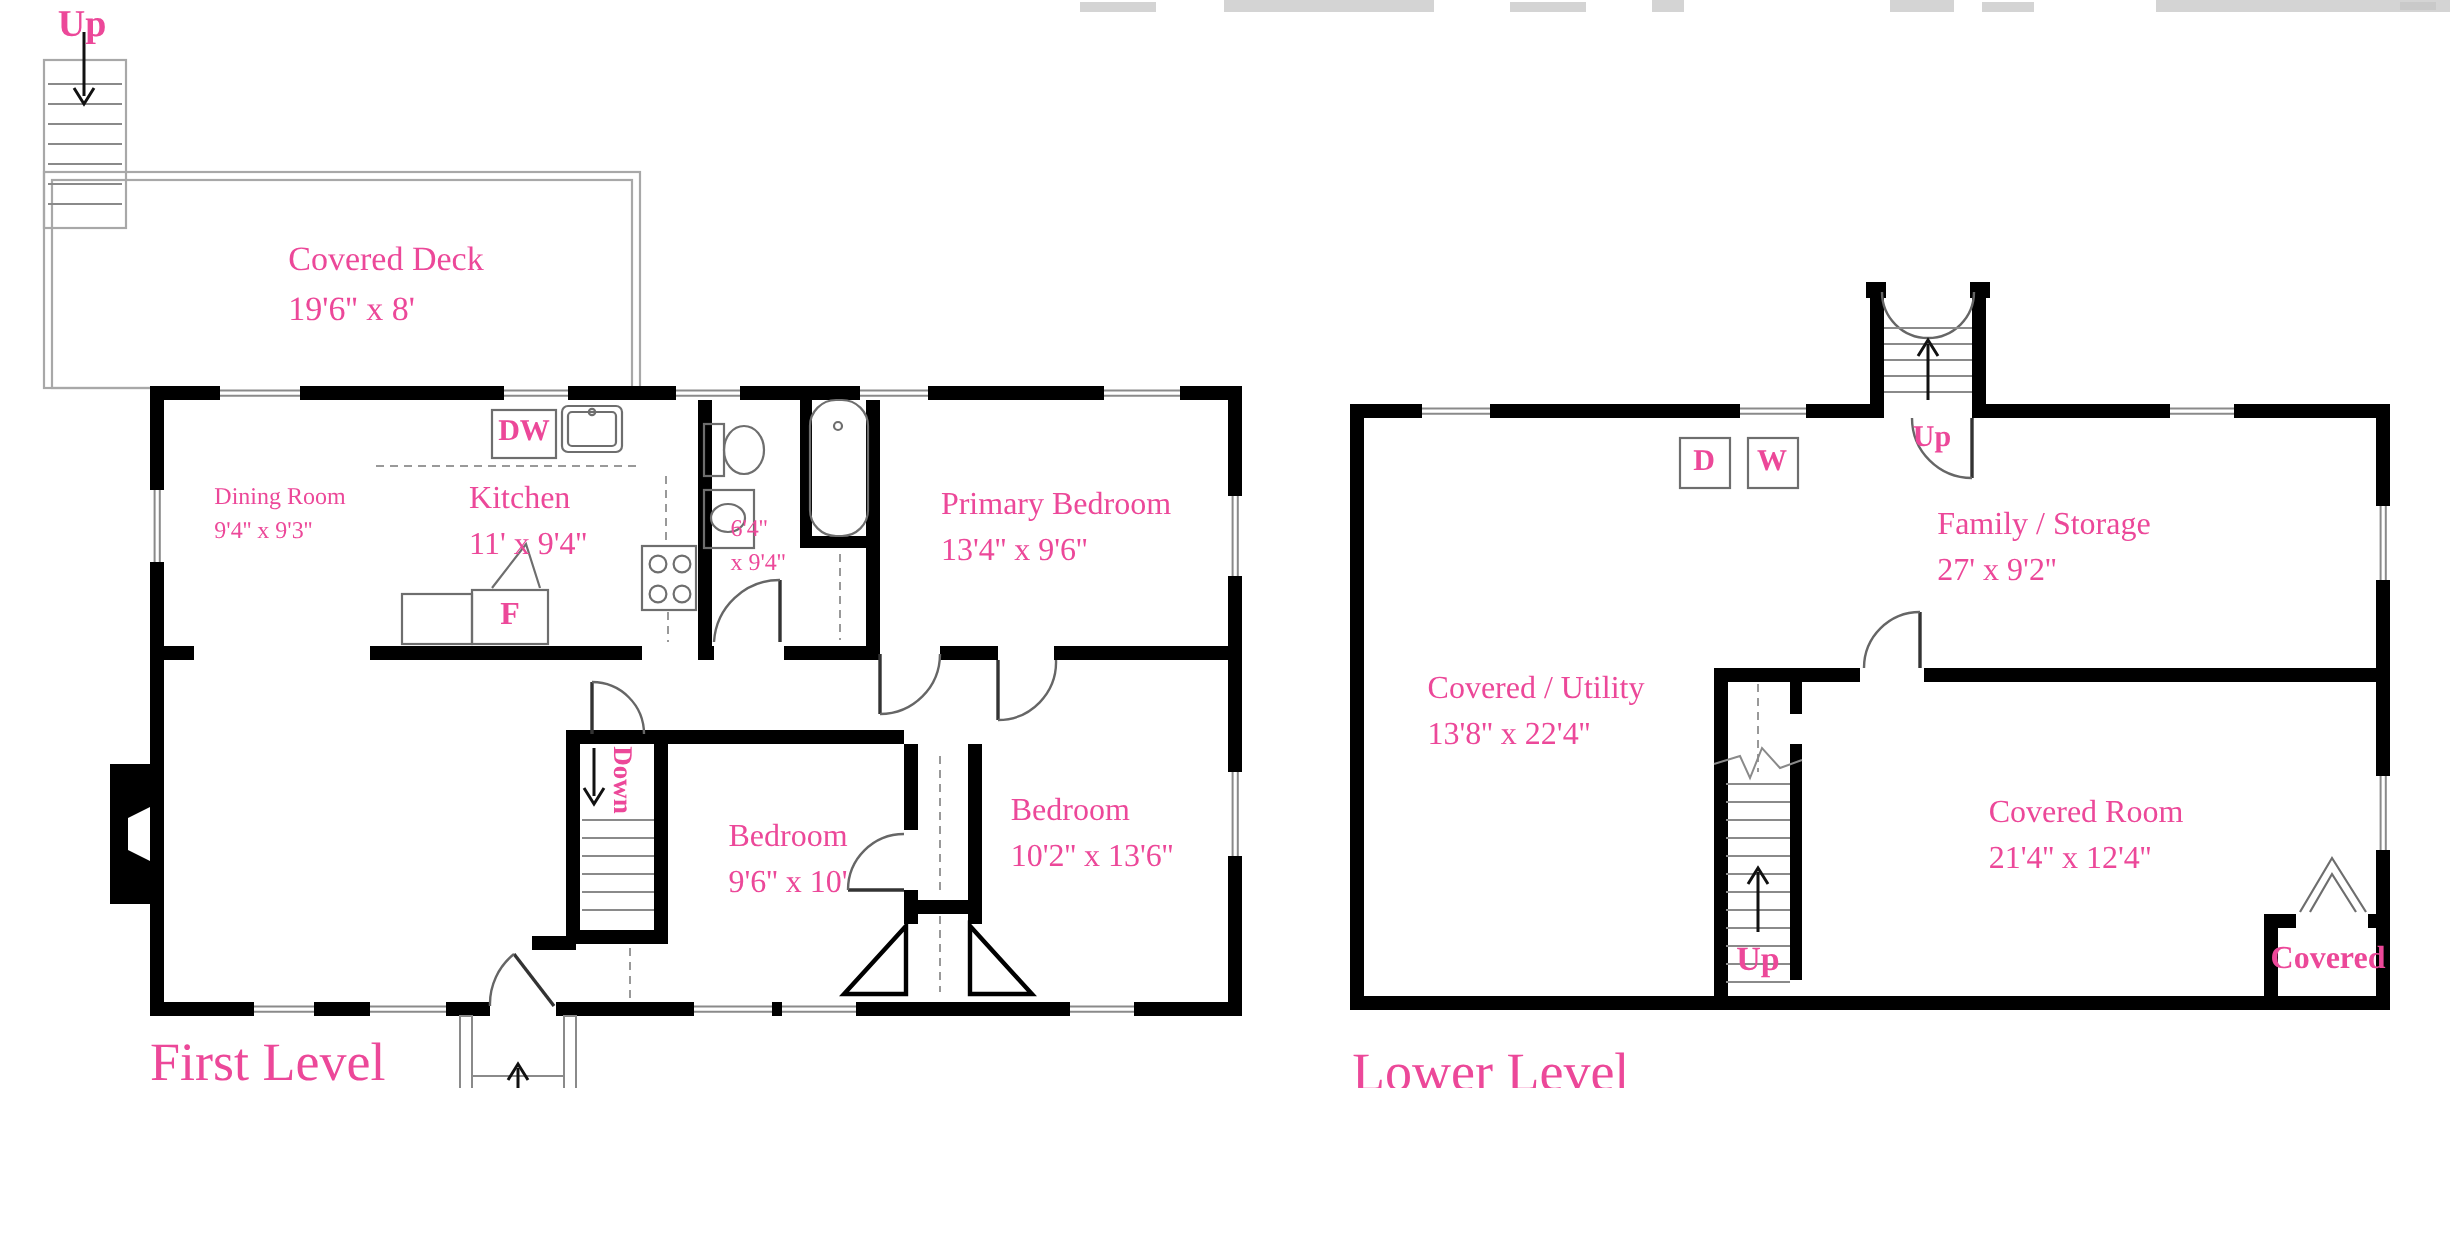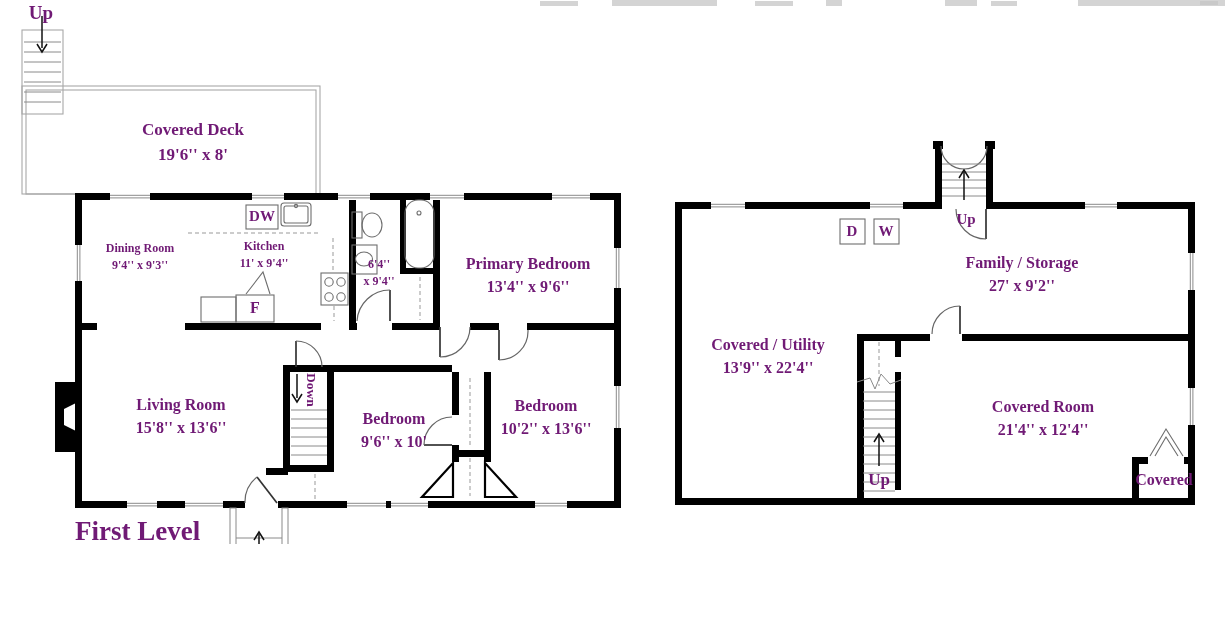--- a/index.html
+++ b/index.html
@@ -1,37 +1,37 @@
 <!DOCTYPE html>
 <html><head>
 <meta charset="utf-8">
 <style>
   html,body{margin:0;padding:0;background:#fff;}
   #canvas{position:relative;width:1225px;height:544px;background:#fff;overflow:hidden;
-          font-family:"Liberation Serif","DejaVu Serif",serif;color:#701a75;}
+          font-family:"Liberation Serif","DejaVu Serif",serif;color:#ec4899;}
   #plan-svg{position:absolute;left:0;top:0;}
   
   .wl{fill:#000;stroke:none}
   .win{fill:#fff;stroke:none}
   .wln{stroke:#8a8a8a;stroke-width:1;fill:none}
   .fx{stroke:#6e6e6e;stroke-width:1.1;fill:#fff}
   .fxn{stroke:#6e6e6e;stroke-width:1.1;fill:none}
   .dr{stroke:#666;stroke-width:1.2;fill:none}
   .lf{stroke:#333;stroke-width:1.7;fill:none}
   .td{stroke:#8a8a8a;stroke-width:1;fill:none}
   .ds{stroke:#999;stroke-width:1;fill:none;stroke-dasharray:4 3}
   .dk{stroke:#a8a8a8;stroke-width:1.1;fill:none}
   .ar{stroke:#111;stroke-width:1.5;fill:none}
   .bf{stroke:#000;stroke-width:2.2;fill:#fff}
   .art{fill:#c6c6c6;opacity:.75}
   
-  .lb{position:absolute;transform:translateX(-50%);text-align:center;font-weight:bold;white-space:nowrap;}
+  .lb{position:absolute;transform:translateX(-50%);text-align:left;font-weight:normal;white-space:nowrap;}
   .lb span{display:block;line-height:1.45;}
   .lc{position:absolute;transform:translateX(-50%);font-weight:bold;white-space:nowrap;}
-  .tl{position:absolute;font-weight:bold;white-space:nowrap;}
+  .tl{position:absolute;font-weight:normal;white-space:nowrap;}
   .vert{transform:translate(-50%,-50%) rotate(90deg);}
 </style>
 </head>
 <body>
 
 <div id="canvas">
 
 <svg id="plan-svg" width="1225" height="628" viewBox="0 0 1225 628">
 
   <g>
@@ -255,39 +255,35 @@
 <div class="lb" style="left:193px;top:118px;font-size:17px">
   <span>Covered Deck</span>
   <span>19'6'' x 8'</span>
 </div>
 
 <div class="lb" style="left:140px;top:240px;font-size:12px">
   <span>Dining Room</span>
   <span>9'4'' x 9'3''</span>
 </div>
 
-<div class="lb" style="left:264px;top:238px;font-size:12px">
+<div class="lb" style="left:264px;top:238px;font-size:16px">
   <span>Kitchen</span>
   <span>11' x 9'4''</span>
 </div>
 
 <div class="lb" style="left:379px;top:256px;font-size:12px">
   <span>6'4''</span>
   <span>x 9'4''</span>
 </div>
 
-<div class="lb" style="left:528px;top:252px;font-size:16px">
+<div class="lb" style="left:528px;top:241px;font-size:16px">
   <span>Primary Bedroom</span>
   <span>13'4'' x 9'6''</span>
 </div>
 
-<div class="lb" style="left:181px;top:393px;font-size:16px">
-  <span>Living Room</span>
-  <span>15'8'' x 13'6''</span>
-</div>
 
 <div class="lb" style="left:394px;top:407px;font-size:16px">
   <span>Bedroom</span>
   <span>9'6'' x 10'</span>
 </div>
 
 <div class="lb" style="left:546px;top:394px;font-size:16px">
   <span>Bedroom</span>
   <span>10'2'' x 13'6''</span>
 </div>
@@ -308,26 +304,27 @@
 
 <div class="lc" style="left:886px;top:223px;font-size:15px">W</div>
 
 <div class="lb" style="left:1022px;top:251px;font-size:16px">
   <span>Family / Storage</span>
   <span>27' x 9'2''</span>
 </div>
 
 <div class="lb" style="left:768px;top:333px;font-size:16px">
   <span>Covered / Utility</span>
-  <span>13'9'' x 22'4''</span>
+  <span>13'8'' x 22'4''</span>
 </div>
 
 <div class="lb" style="left:1043px;top:395px;font-size:16px">
   <span>Covered Room</span>
   <span>21'4'' x 12'4''</span>
 </div>
 
 <div class="lc" style="left:879px;top:470px;font-size:17px">Up</div>
 
 <div class="lc" style="left:1164px;top:471px;font-size:16px">Covered</div>
 
+<div class="tl" style="left:676px;top:521px;font-size:27px">Lower Level</div>
 
 </div>
 
 </body></html>

